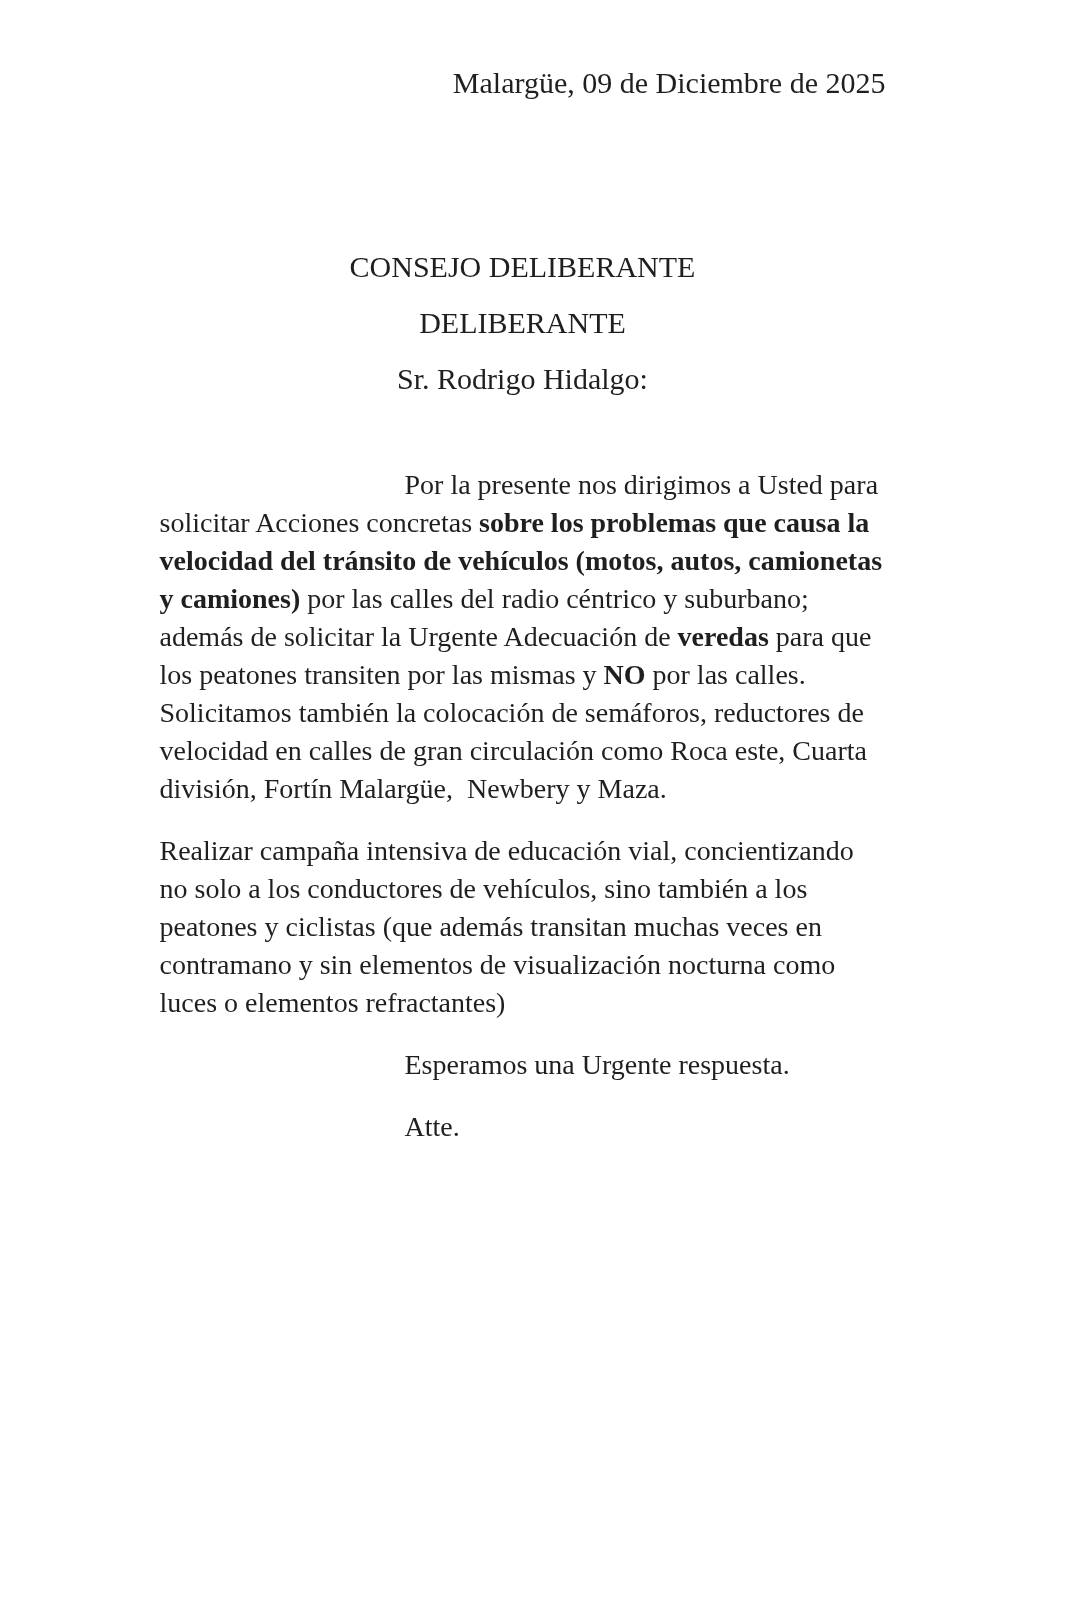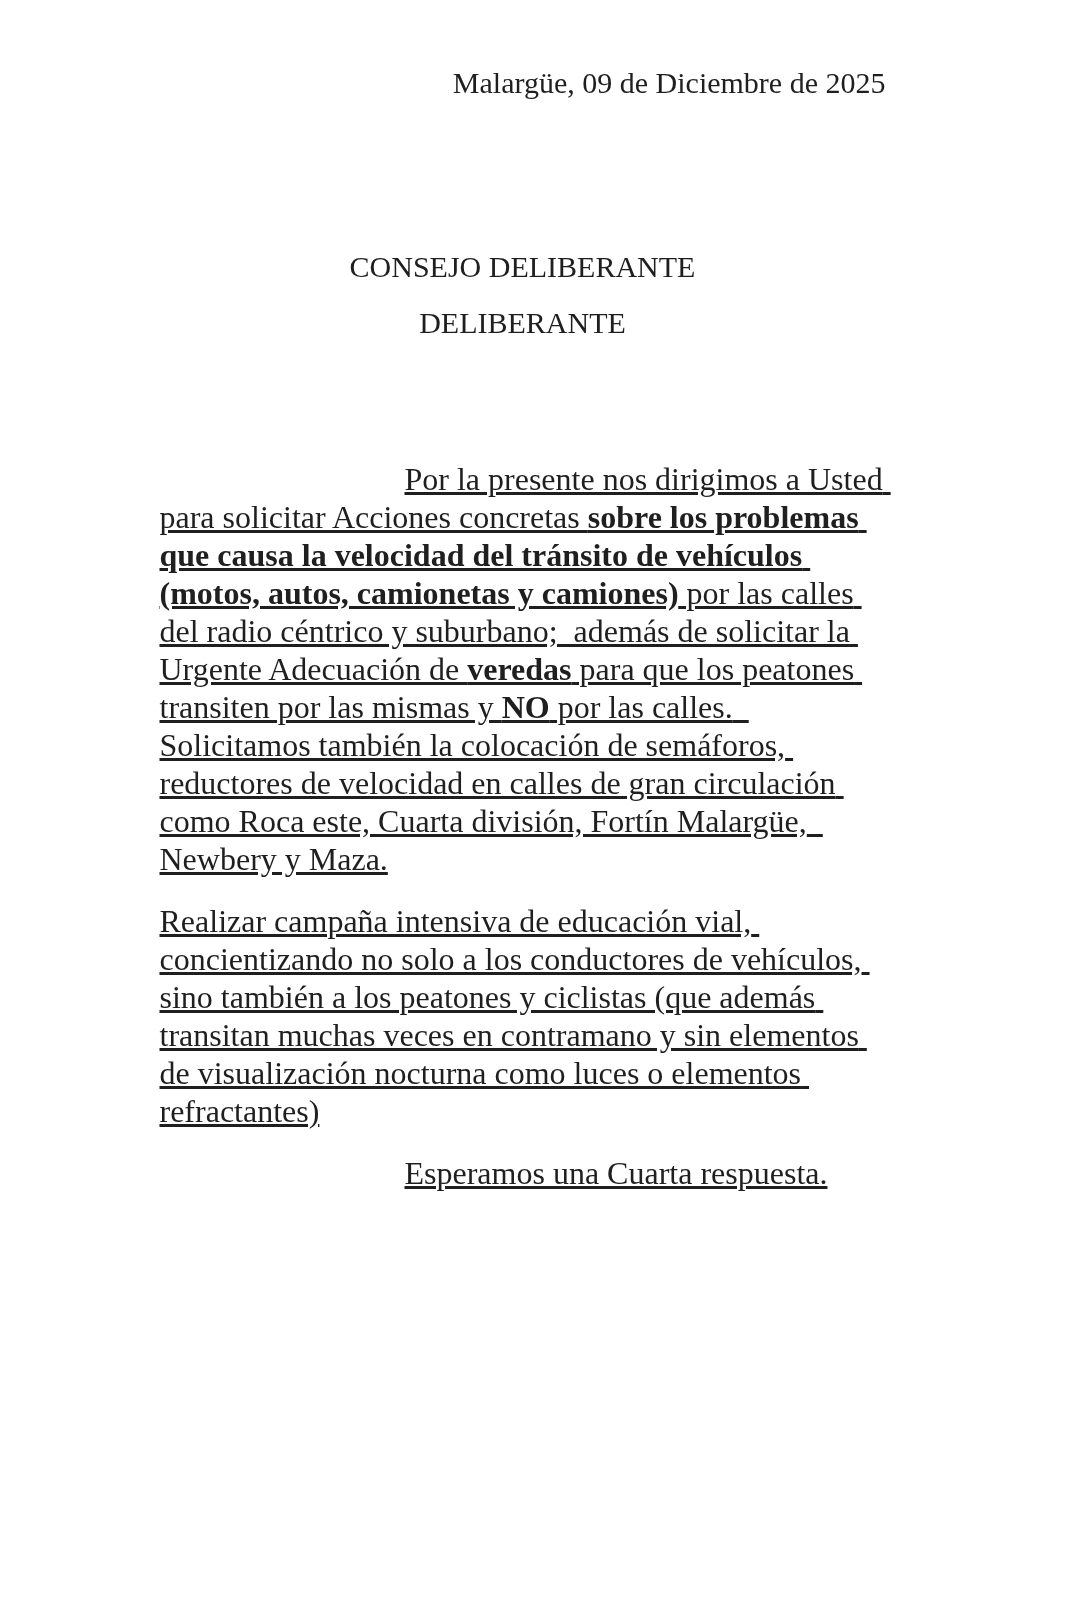--- a/index.html
+++ b/index.html
@@ -28,24 +28,23 @@
   .recipient {
     margin-top: 146px;
     font-size: 30px;
   }
   .recipient .r-line {
     line-height: 38px;
     margin-bottom: 18px;
     text-align: center;
   }
   .letter-body {
-    margin-top: 118px;
-    font-size: 32px;
+    margin-top: 68px;
+    font-size: 28px;
     line-height: 38px;
-    text-decoration: underline;
   }
   .letter-body p.para {
     margin: 0 0 24px 0;
     white-space: pre-wrap;
     text-align: left;
   }
   .letter-body p.para.indent {
     text-indent: 245px;
   }
   .letter-body b {
@@ -54,20 +53,22 @@
 </style>
 </head>
 <body>
 
 <div class="page">
   <p class="date-line">Malargüe, 09 de Diciembre de 2025</p>
 
   <div class="recipient">
     <div class="r-line">CONSEJO DELIBERANTE</div>
     <div class="r-line">DELIBERANTE</div>
+    <div class="r-line">Sr. Rodrigo Hidalgo:</div>
   </div>
 
   <div class="letter-body">
       <p class="para indent"><span>Por la presente nos dirigimos a Usted para solicitar Acciones concretas </span><b>sobre los problemas que causa la velocidad del tránsito de vehículos (motos, autos, camionetas y camiones)</b><span> por las calles del radio céntrico y suburbano;  además de solicitar la Urgente Adecuación de </span><b>veredas</b><span> para que los peatones transiten por las mismas y </span><b>NO</b><span> por las calles.  Solicitamos también la colocación de semáforos, reductores de velocidad en calles de gran circulación como Roca este, Cuarta división, Fortín Malargüe,  Newbery y Maza.</span></p>
       <p class="para"><span>Realizar campaña intensiva de educación vial, concientizando no solo a los conductores de vehículos, sino también a los peatones y ciclistas (que además transitan muchas veces en contramano y sin elementos de visualización nocturna como luces o elementos refractantes)</span></p>
-      <p class="para indent"><span>Esperamos una Cuarta respuesta.</span></p>
+      <p class="para indent"><span>Esperamos una Urgente respuesta.</span></p>
+      <p class="para indent"><span>Atte.</span></p>
     </div>
 </div>
 
 </body></html>

